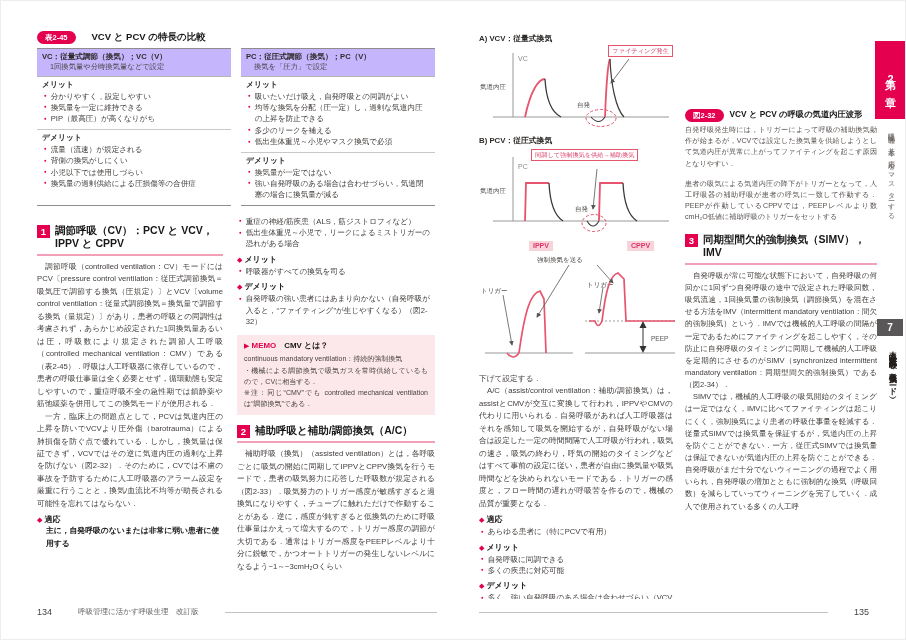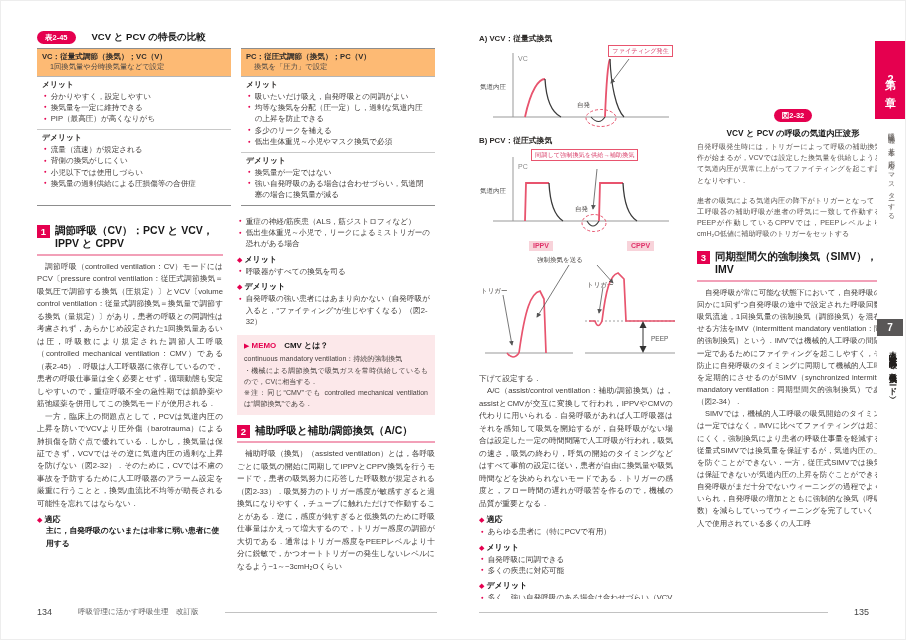--- a/index.html
+++ b/index.html
@@ -19,50 +19,50 @@
   ul.blist { list-style:none; margin:1px 0 1px 2px; }
   ul.blist li { display:flex; gap:4px; font-size:7.6px; line-height:1.5; color:#403c3a; }
   .dot { color:#e5004f; font-size:4.5px; line-height:1; margin-top:3.5px; flex:none; }
 
   
   .page-left { position:absolute; left:36px; top:30px; width:398px; height:568px; overflow:hidden; }
   .tbl-title { display:flex; align-items:center; gap:16px; margin-bottom:4px; }
   .tbl-title .t { font-weight:bold; font-size:9.5px; color:#171717; }
   .tbl-cols { display:flex; gap:10px; }
   .tbl-col { flex:1; border-top:1.5px solid #8d8d8d; border-bottom:1.5px solid #8d8d8d; }
-  .tbl-head { background:#fdba74; padding:2px 5px 3px; border-bottom:1px solid #b5b5b5; }
+  .tbl-head { background:#c4b5fd; padding:2px 5px 3px; border-bottom:1px solid #b5b5b5; }
   .tbl-head .h1 { font-size:7.6px; font-weight:bold; color:#2e2b29; line-height:1.45; }
   .tbl-head .h2 { font-size:7.3px; color:#4a4644; padding-left:8px; line-height:1.45; }
   .tbl-sec { padding:2px 5px 3px; }
   .tbl-sec + .tbl-sec { border-top:1px solid #c9c9c9; }
   .tbl-sec .lab { font-weight:bold; font-size:7.8px; color:#2e2b29; margin-bottom:1px; }
   .tbl-sec li { font-size:7.3px; }
   .two-cols { display:flex; gap:14px; margin-top:9px; }
   .colA { width:186px; flex:none; }
   .colB { width:198px; flex:none; }
   .tekiou-strong { font-weight:bold; font-size:7.8px; line-height:1.6; padding-left:9px; color:#171717; }
   .memo { background:#fce8ea; padding:5px 7px 6px; margin:8px 0 2px; }
   .memo-head { font-size:7.9px; margin-bottom:2px; }
   .memo-head .ar { color:#e5004f; font-size:7px; }
   .memo-head .mm { color:#e5004f; font-weight:bold; margin-right:6px; }
   .memo-head .tt { color:#171717; font-weight:bold; }
   .memo-body { font-size:7px; line-height:1.6; color:#47423f; text-align:justify; }
 
   
   .page-right { position:absolute; left:478px; top:30px; width:398px; height:568px; overflow:hidden; }
-  .pr-row { display:flex; gap:24px; }
+  .pr-row { display:flex; gap:12px; }
   .pr-colL { width:194px; flex:none; }
   .pr-colR { width:192px; flex:none; }
   .fig-label { font-size:7.8px; font-weight:bold; color:#2e2b29; margin:2px 0 1px; }
   .fig-wrap { position:relative; width:194px; }
   .callout { position:absolute; border:1px solid #e8546e; background:#fff; color:#d9416b; font-size:6.2px; line-height:1.3; padding:1px 3px; white-space:nowrap; }
   .pill { position:absolute; background:#f8d3da; color:#e0336a; font-weight:bold; font-size:7px; padding:0 4px; line-height:10px; }
   .flabel { position:absolute; font-size:6.5px; color:#4a4644; white-space:nowrap; }
   .cap { margin-bottom:9px; }
-  .cap-head { display:flex; align-items:center; gap:6px; margin-bottom:3px;flex-direction:column; }
+  .cap-head { display:flex; gap:6px; margin-bottom:3px; }
   .cap-title { font-weight:bold; font-size:8.3px; color:#171717; }
   .cap-body { font-size:7.1px; line-height:1.58; color:#56504d; text-align:justify; }
 
   
   .footer { position:absolute; top:606px; display:flex; align-items:center; gap:26px; }
   .footer .pnum { font-size:9px; color:#444; }
   .footer .ftxt { font-size:7.5px; color:#666; }
   .footer .rule { flex:1; border-top:1px solid #c2c2c2; }
   #footer-l { left:36px; width:400px; }
   #footer-r { left:478px; width:390px; }

